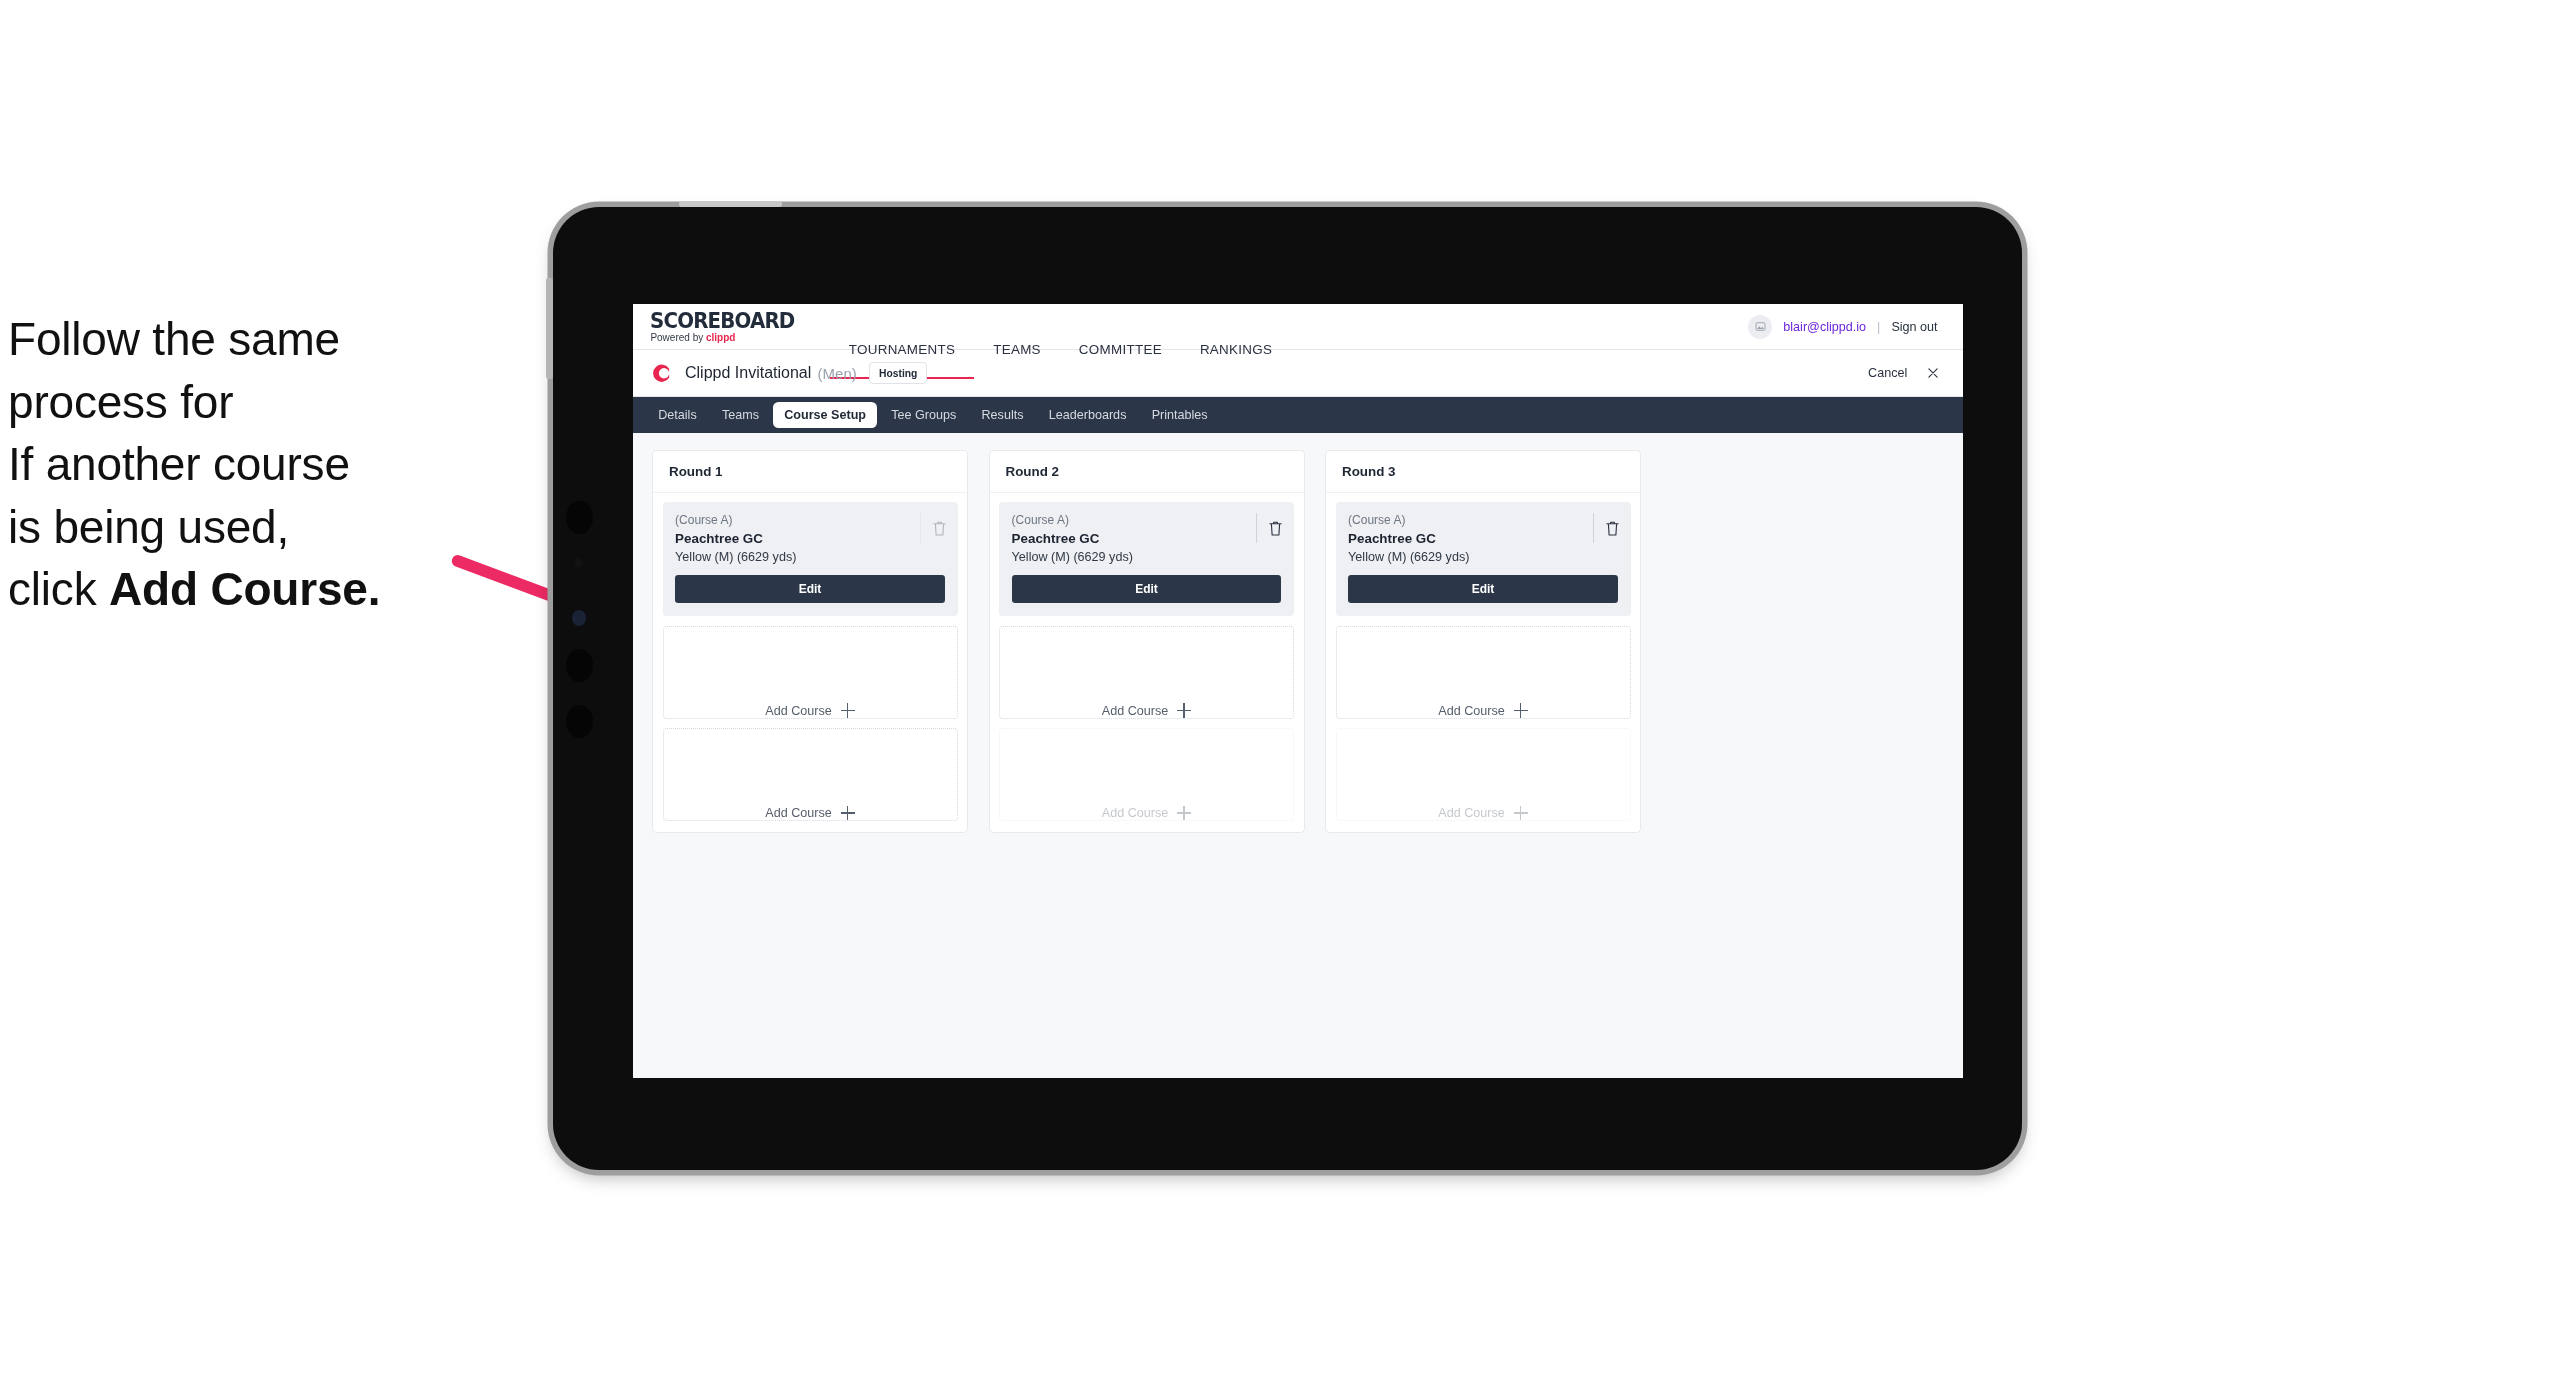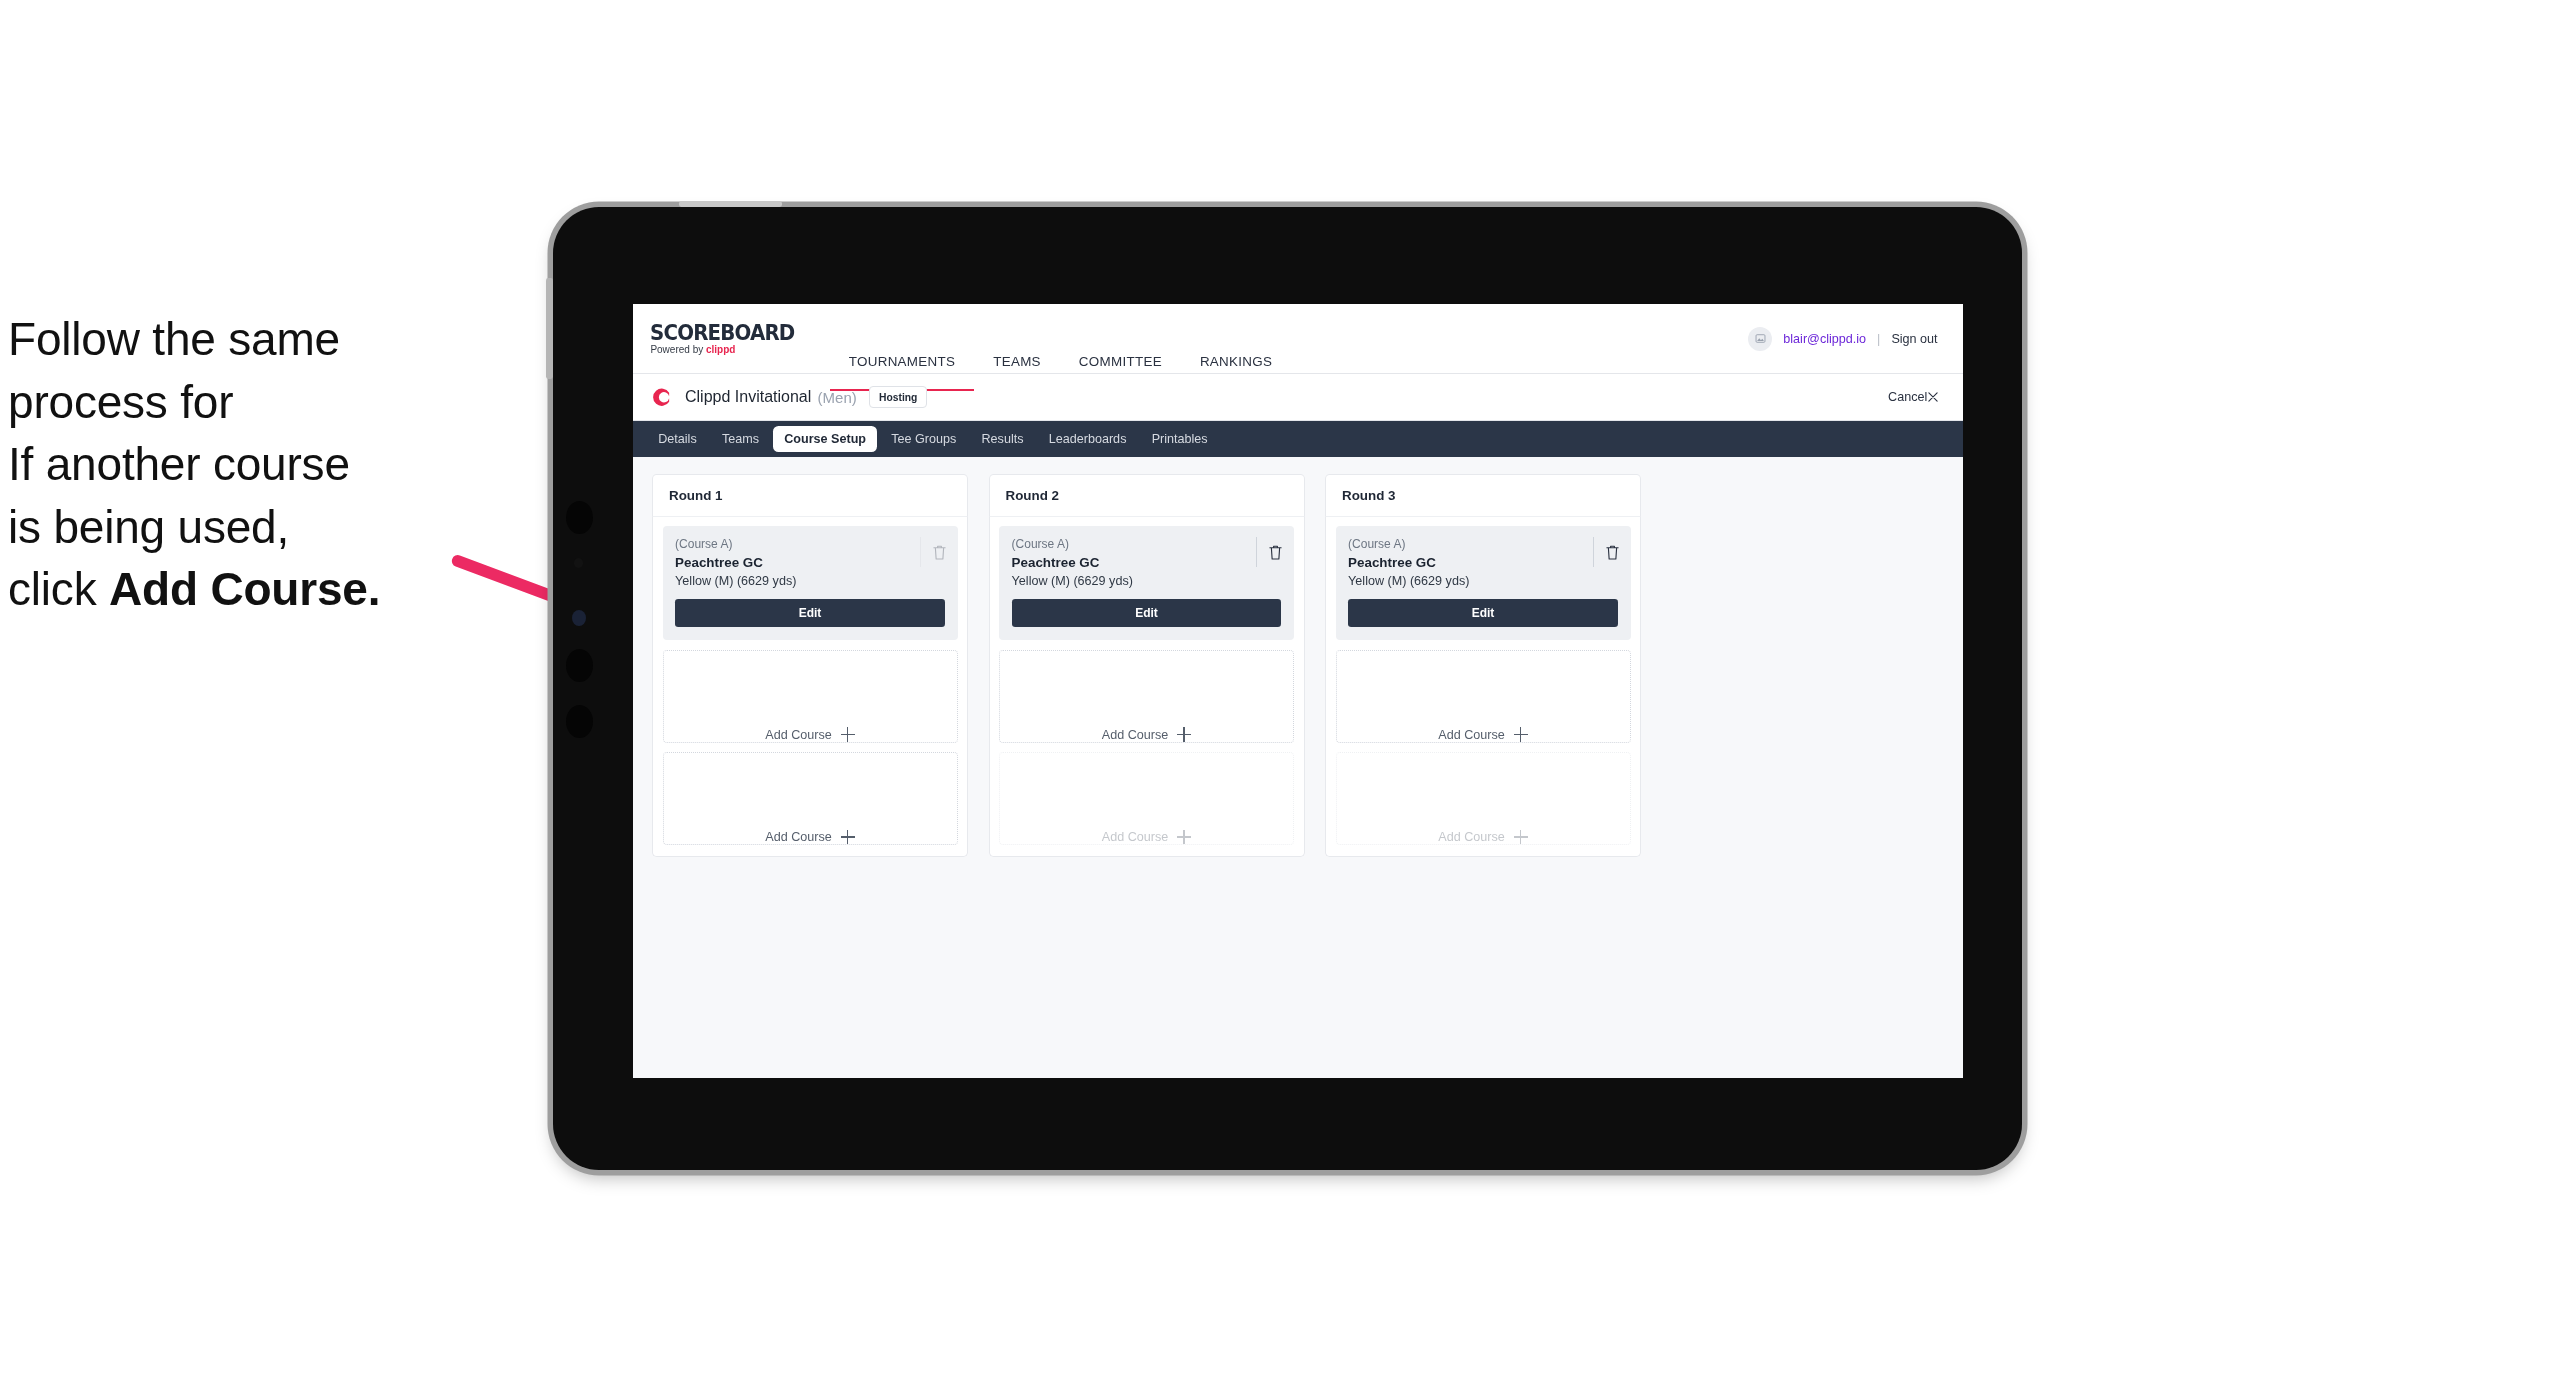--- a/index.html
+++ b/index.html
@@ -48,21 +48,21 @@
   #lens5 { left:12.6px; top:498px; width:27px; height:33px; }
   #app {
     position:absolute; left:633px; top:304px;
     width:1330px; height:774px;
     background:#f7f8fa;
     overflow:hidden;
   }
 
   
   .topbar {
-    height:70px; background:#ffffff; display:flex; align-items:center;
+    height:46px; background:#ffffff; display:flex; align-items:center;
     border-bottom:0.8px solid #e4e6ea; padding:0 17.4px;
   }
   .logo-wrap { margin-right:24px; line-height:1; }
   .logo-main {
     font-family:"DejaVu Sans", sans-serif;
     font-weight:bold; font-size:21.3px; letter-spacing:-0.9px;
     color:#232c3b; transform:scaleX(.93); transform-origin:left center;
   }
   .logo-sub { font-size:10px; color:#333a45; margin-top:2.4px; }
   .logo-sub .brand { color:#e8254f; font-weight:bold; }
@@ -90,21 +90,21 @@
   .clogo {
     width:22px; height:22px; margin-right:12.6px; display:flex; align-items:center; justify-content:center;
   }
   .ttitle { font-size:16px; color:#1e2530; }
   .tgender { font-size:15px; color:#9aa2af; margin-left:6.3px; }
   .hosting {
     margin-left:12.6px; font-size:10.3px; font-weight:bold; color:#232b38;
     border:0.8px solid #dfe2e7; border-radius:4px; padding:4.7px 8.7px; background:#fff;
   }
   .cancel {
-    margin-left:auto; display:flex; align-items:center; gap:0;
+    margin-left:auto; display:flex; align-items:center; gap:20px;
     font-size:12.6px; color:#2a3140; cursor:pointer; padding-right:6.3px;
   }
 
   
   .tabstrip {
     height:36px; background:#2b3648; display:flex; align-items:center; padding:0 14.2px; gap:3.2px;
   }
   .tab {
     font-size:12.6px; color:#d6dae1; padding:6.3px 11px; border-radius:5.5px; cursor:pointer;
     white-space:nowrap;

